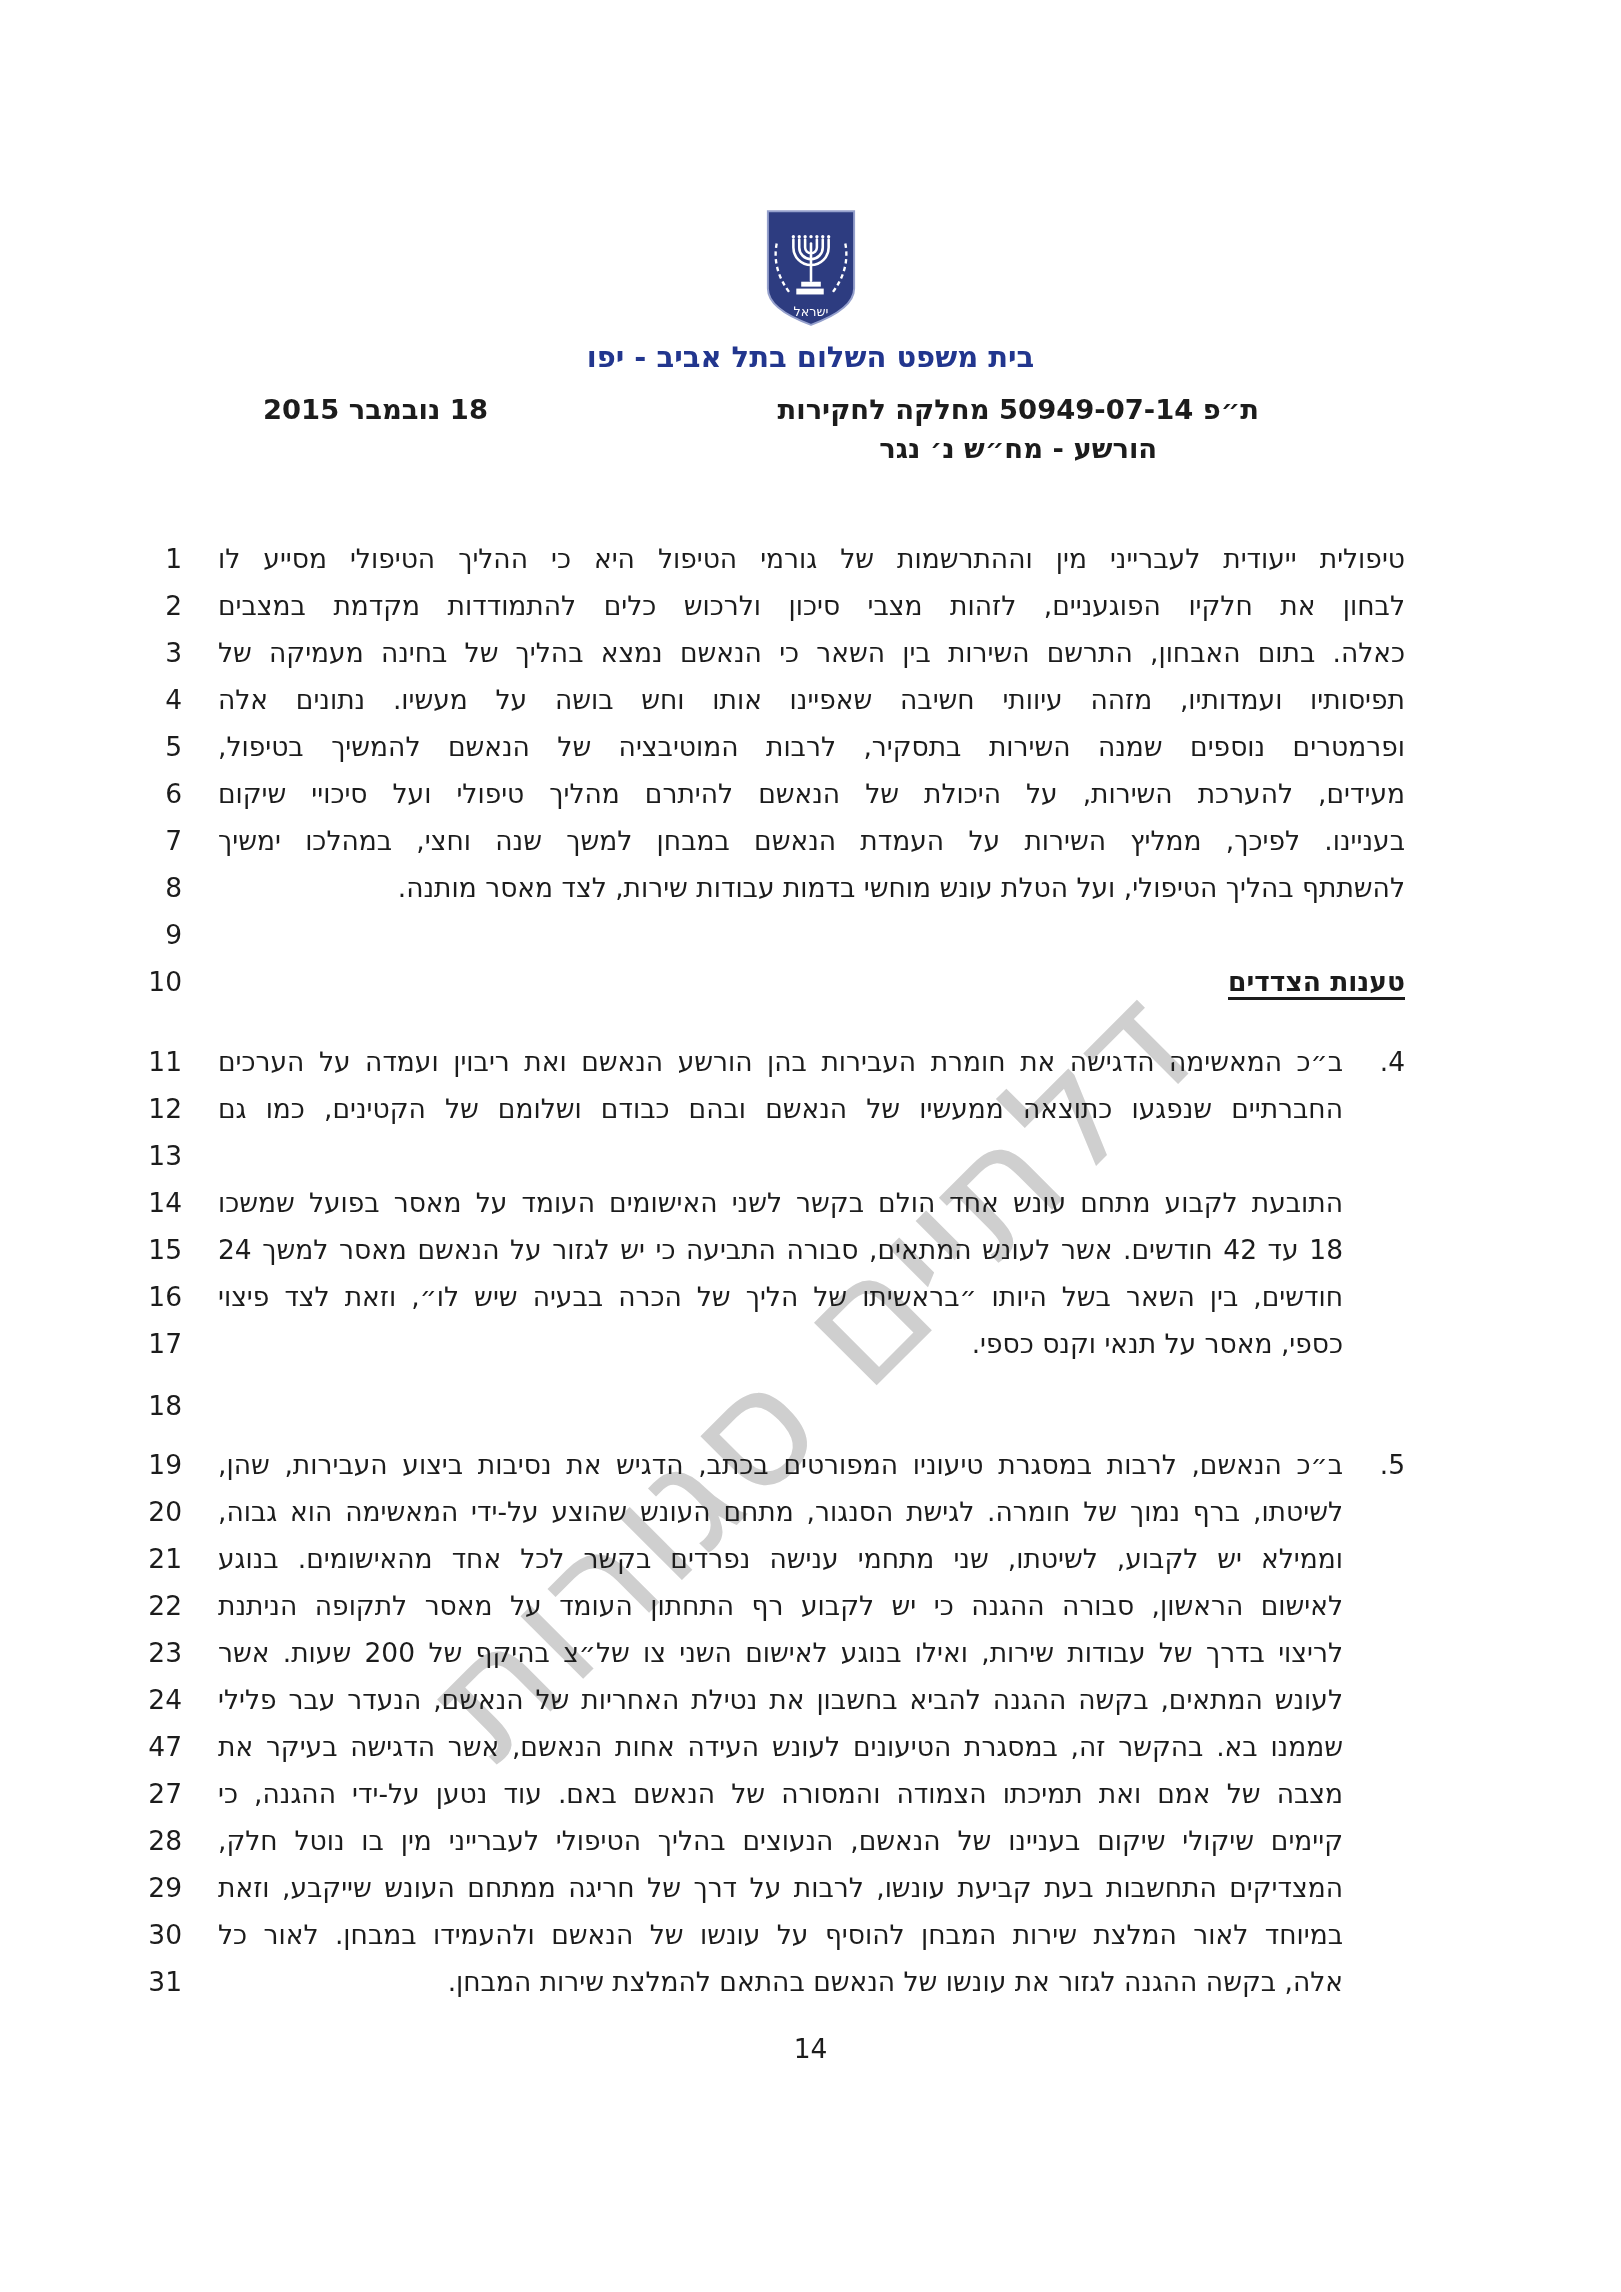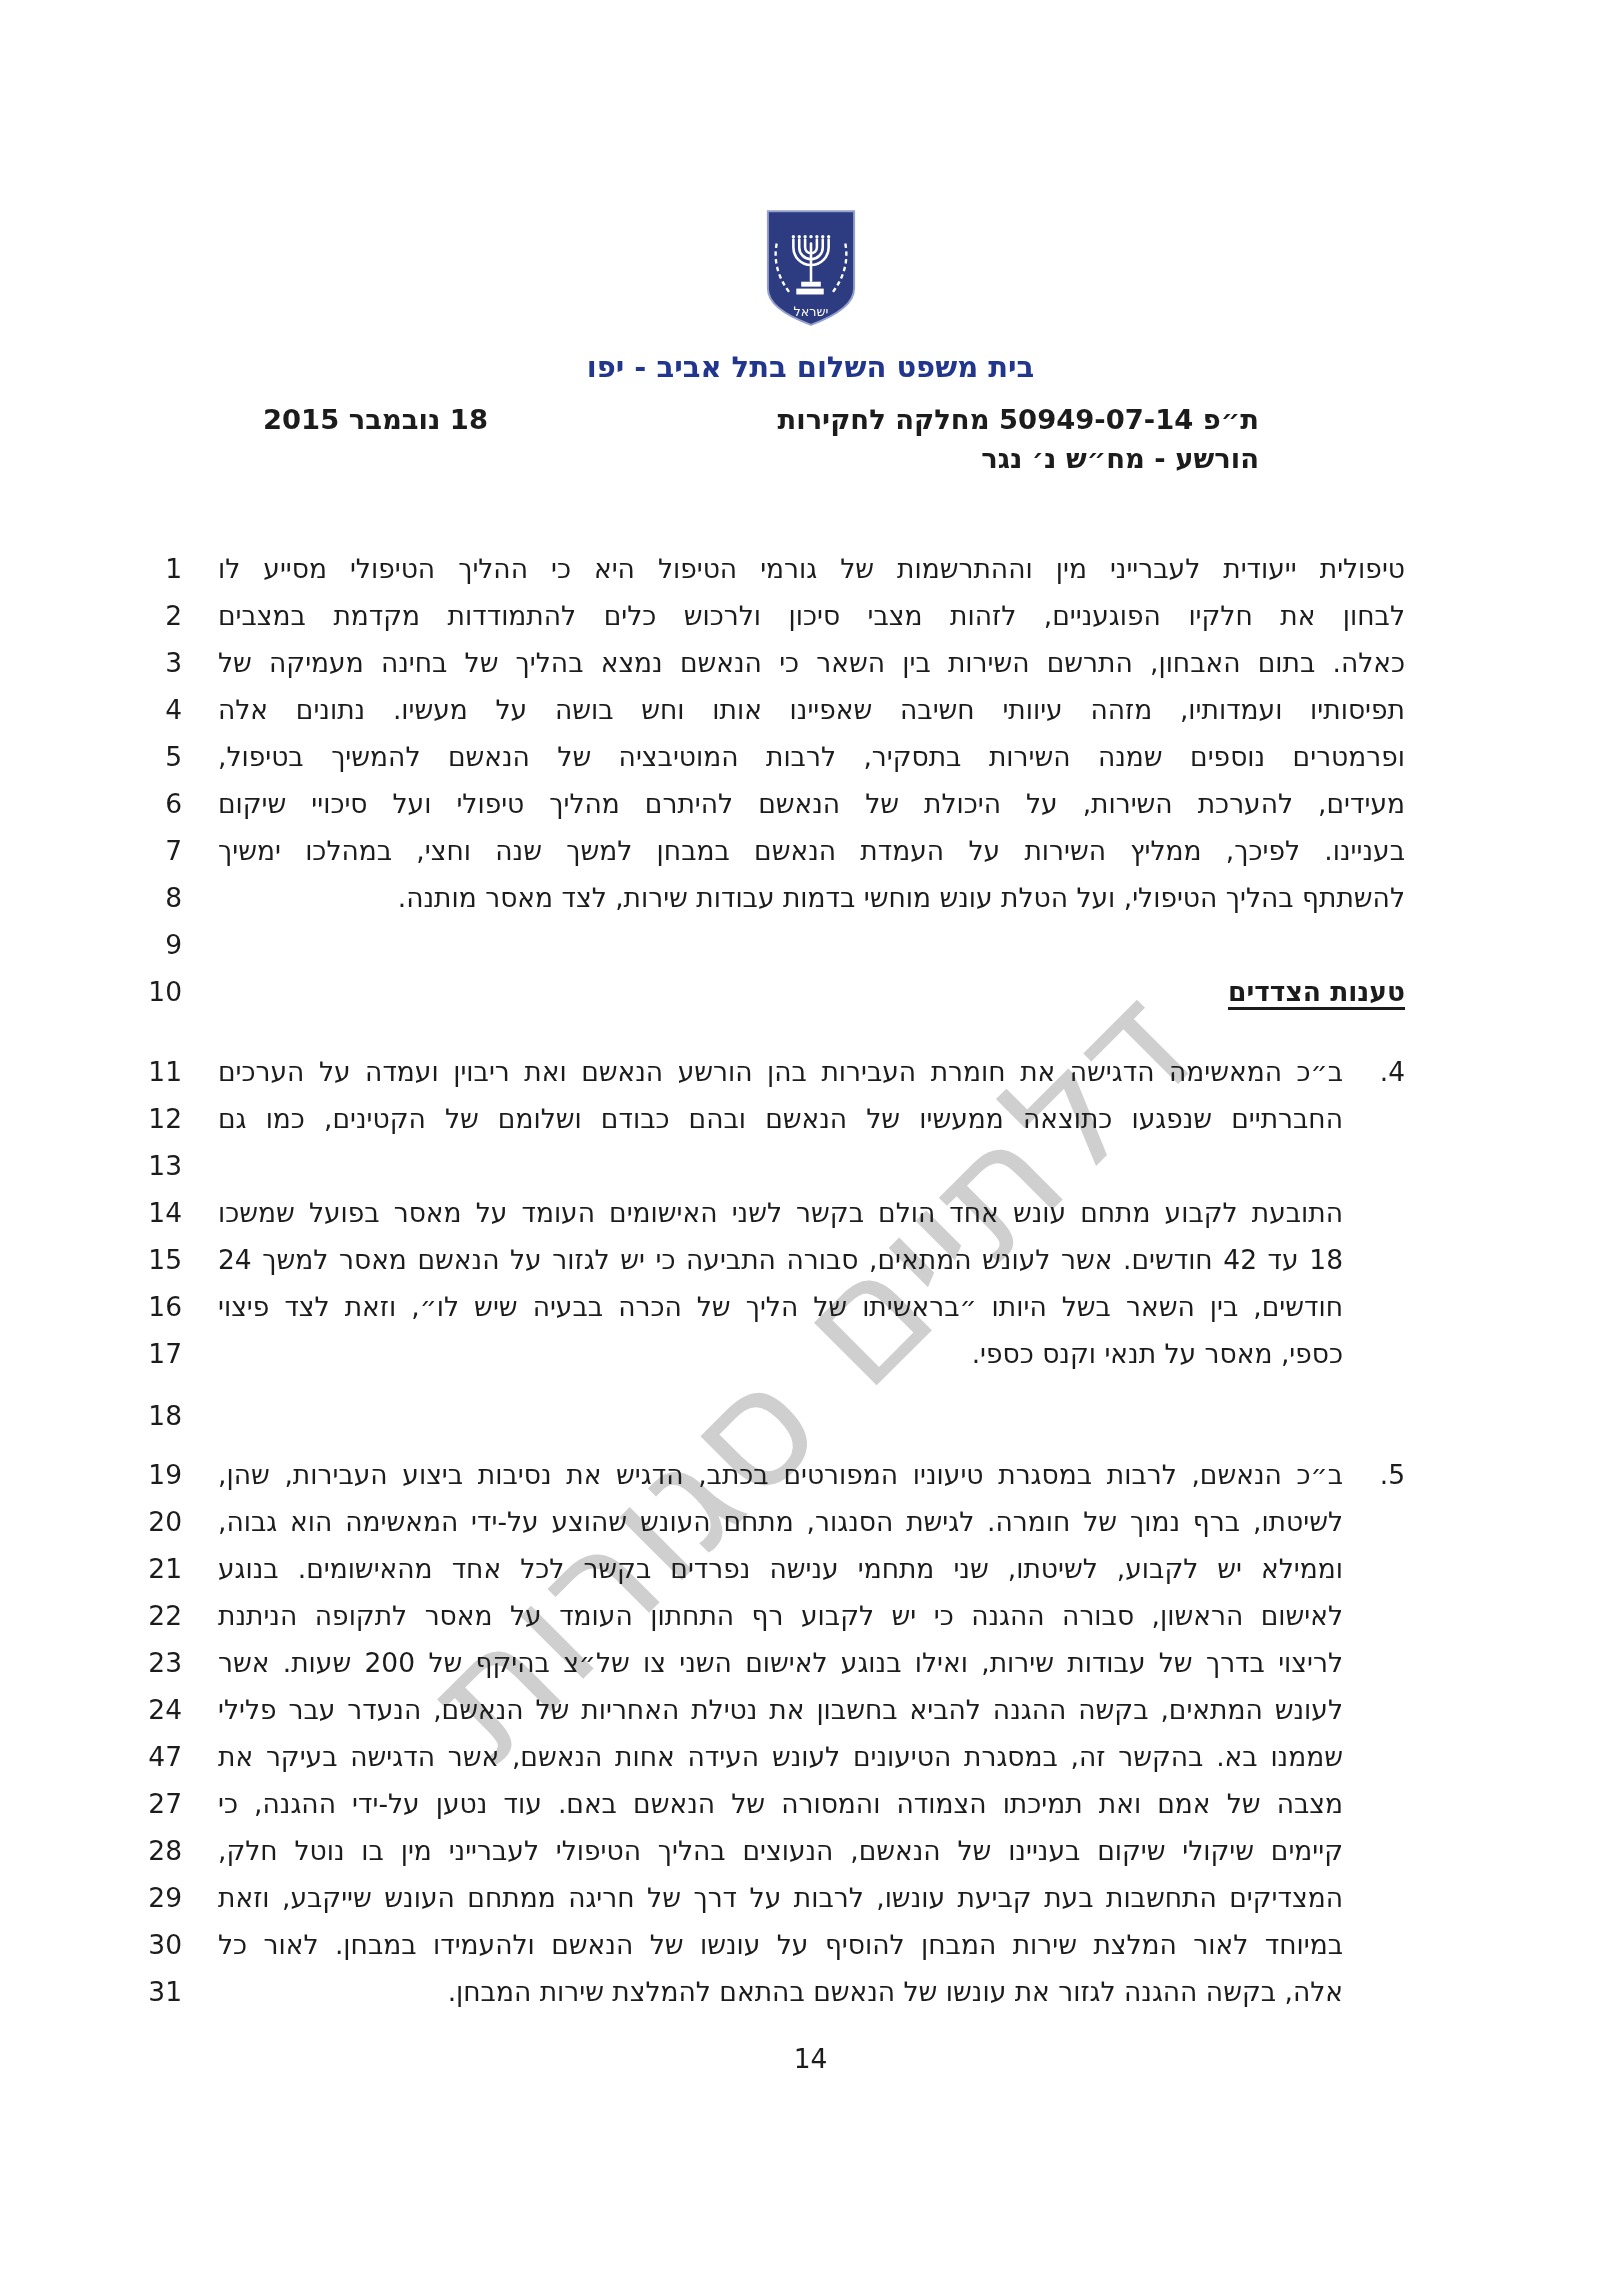--- a/index.html
+++ b/index.html
@@ -23,39 +23,39 @@
     letter-spacing:2px;
     color:#cfcfcf;
     white-space:nowrap;
     z-index:0;
     direction:rtl;
     user-select:none;
   }
   .content { position:relative; z-index:1; }
   .emblem { width:98px; height:120px; margin:208px auto 0; }
   .court-name {
-    margin-top:21px;
+    margin-top:11px;
     text-align:center;
     font-size:29px; font-weight:bold;
     line-height:37px;
     color:#22368e;
     direction:rtl;
   }
   .header-row {
     margin-top:13.7px;
     display:flex;
     direction:rtl;
     justify-content:space-between;
     padding-right:362px;
     padding-left:263px;
     font-weight:bold;
     font-size:27.4px;
   }
   .case-info { text-align:right; direction:rtl; }
-  .case-info div { line-height:39px; }
+  .case-info div { line-height:39px;text-align:center; }
   .doc-date { line-height:39px; direction:rtl; white-space:nowrap; }
   .body { margin-top:67px; }
   .row { display:flex; height:47px; direction:ltr; }
   .num {
     width:67px; margin-left:115px;
     text-align:right;
     font-size:26.5px; line-height:47px;
     flex:none;
   }
   .cell {

